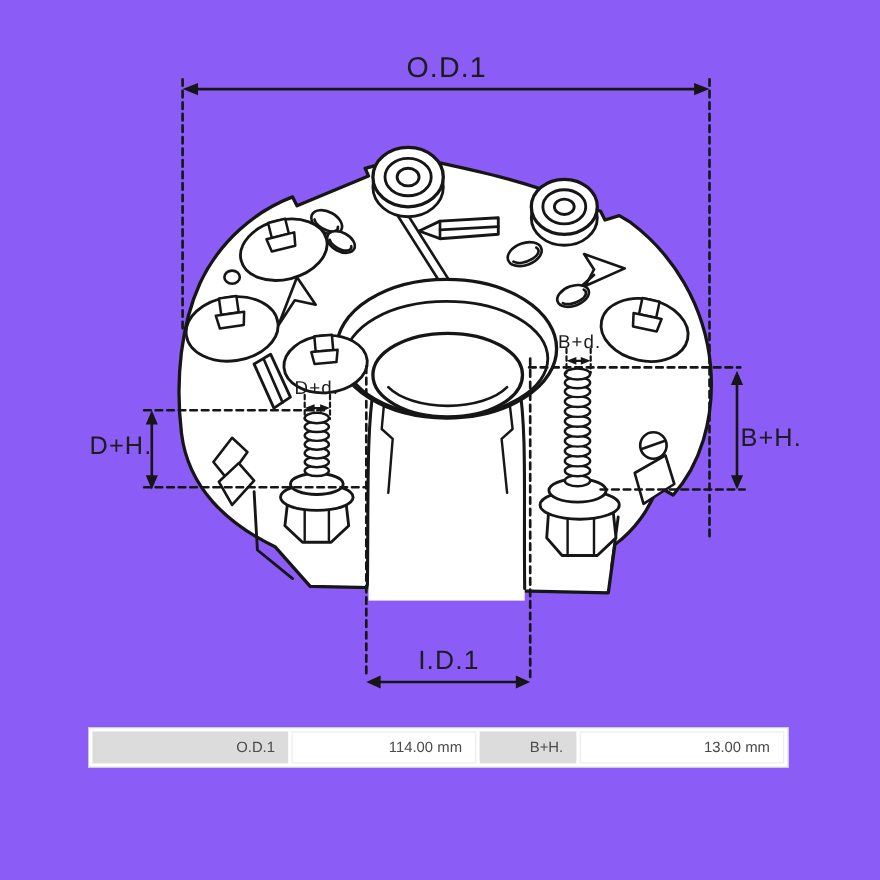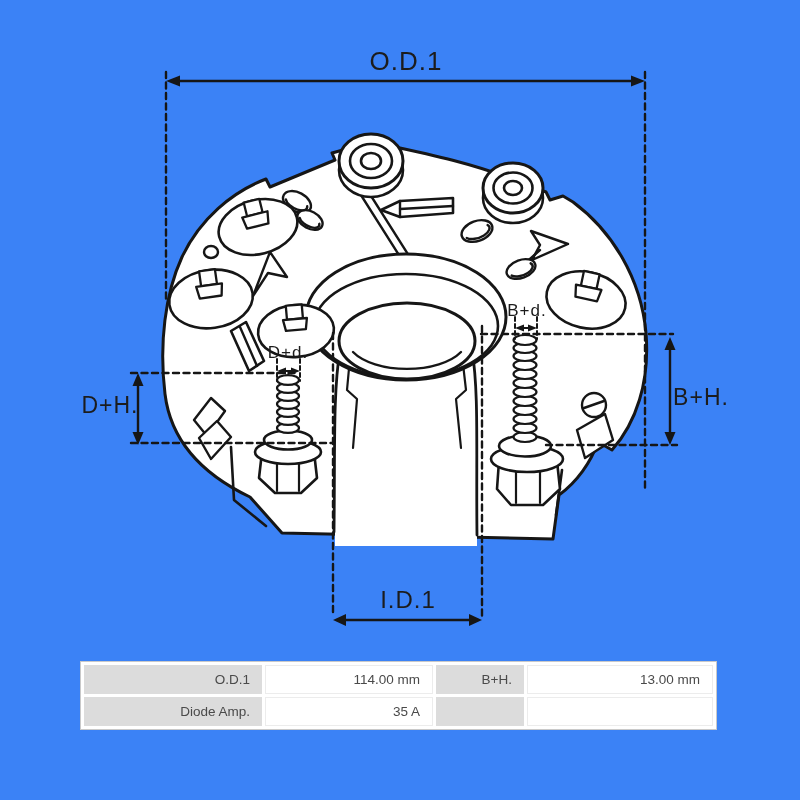--- a/index.html
+++ b/index.html
@@ -1,16 +1,16 @@
 <!DOCTYPE html>
 <html><head>
 <meta charset="utf-8">
 <style>
   html,body{margin:0;padding:0;background:#fff;}
-  .page{position:relative;width:800px;height:800px;background:#3b82f6;overflow:hidden;
+  .page{position:relative;width:800px;height:800px;background:#8b5cf6;overflow:hidden;
         font-family:"Liberation Sans",sans-serif;}
   .drawing{position:absolute;left:0;top:0;}
   .dim-label{fill:#1c1c1c;font-family:"Liberation Sans",sans-serif;letter-spacing:1px;}
   .spec-table{position:absolute;left:80px;top:661px;}
   table{border-collapse:separate;border-spacing:3px;background:#fff;border:1px solid #c9c9c9;}
   td{height:27px;font-size:13.5px;color:#4a4a4a;text-align:right;
      padding:0 12px;white-space:nowrap;vertical-align:middle;}
   td.lab{background:#dcdcdc;}
   td.val{background:#ffffff;border:1px solid #ececec;text-align:right;}
 </style>
@@ -241,22 +241,16 @@
         <col style="width:88px">
           <col style="width:186px">
       </colgroup>
       <tbody>
         <tr>
           <td class="lab">O.D.1</td>
           <td class="val">114.00 mm</td>
           <td class="lab">B+H.</td>
           <td class="val">13.00 mm</td>
         </tr>
-        <tr>
-          <td class="lab">Diode Amp.</td>
-          <td class="val">35 A</td>
-          <td class="lab"></td>
-          <td class="val"></td>
-        </tr>
       </tbody>
     </table>
   </div>
 </div>
 
 </body></html>

